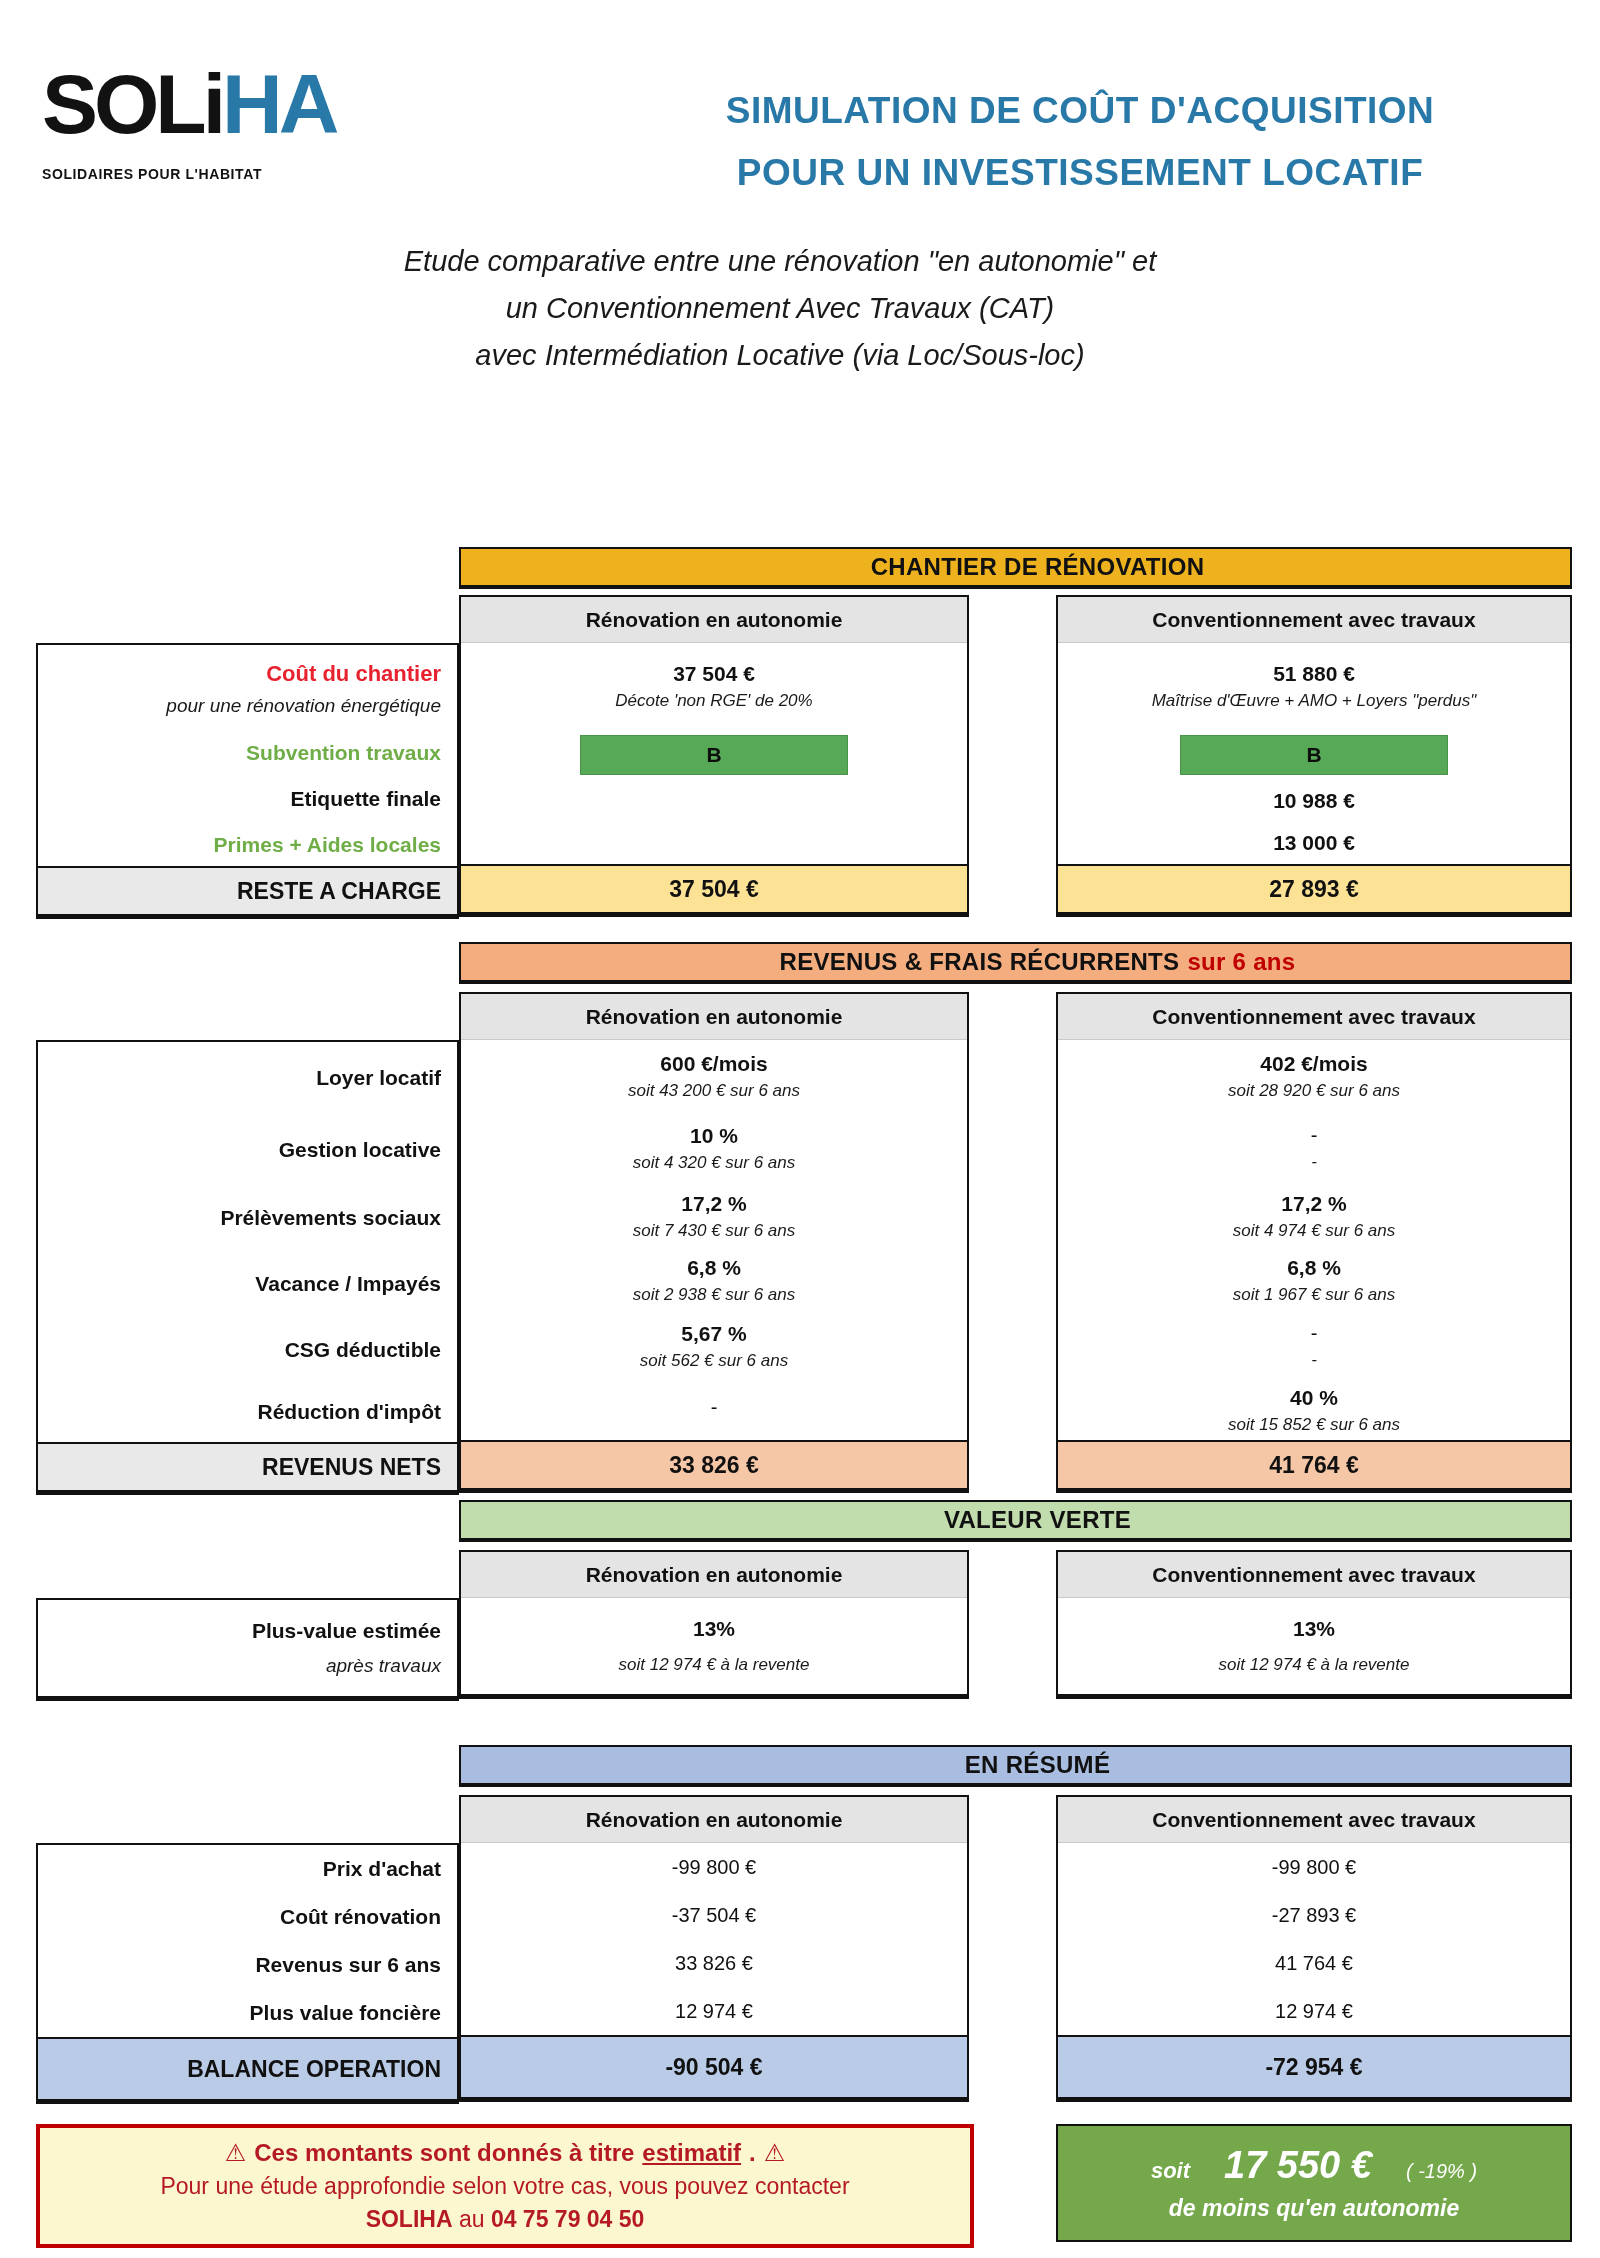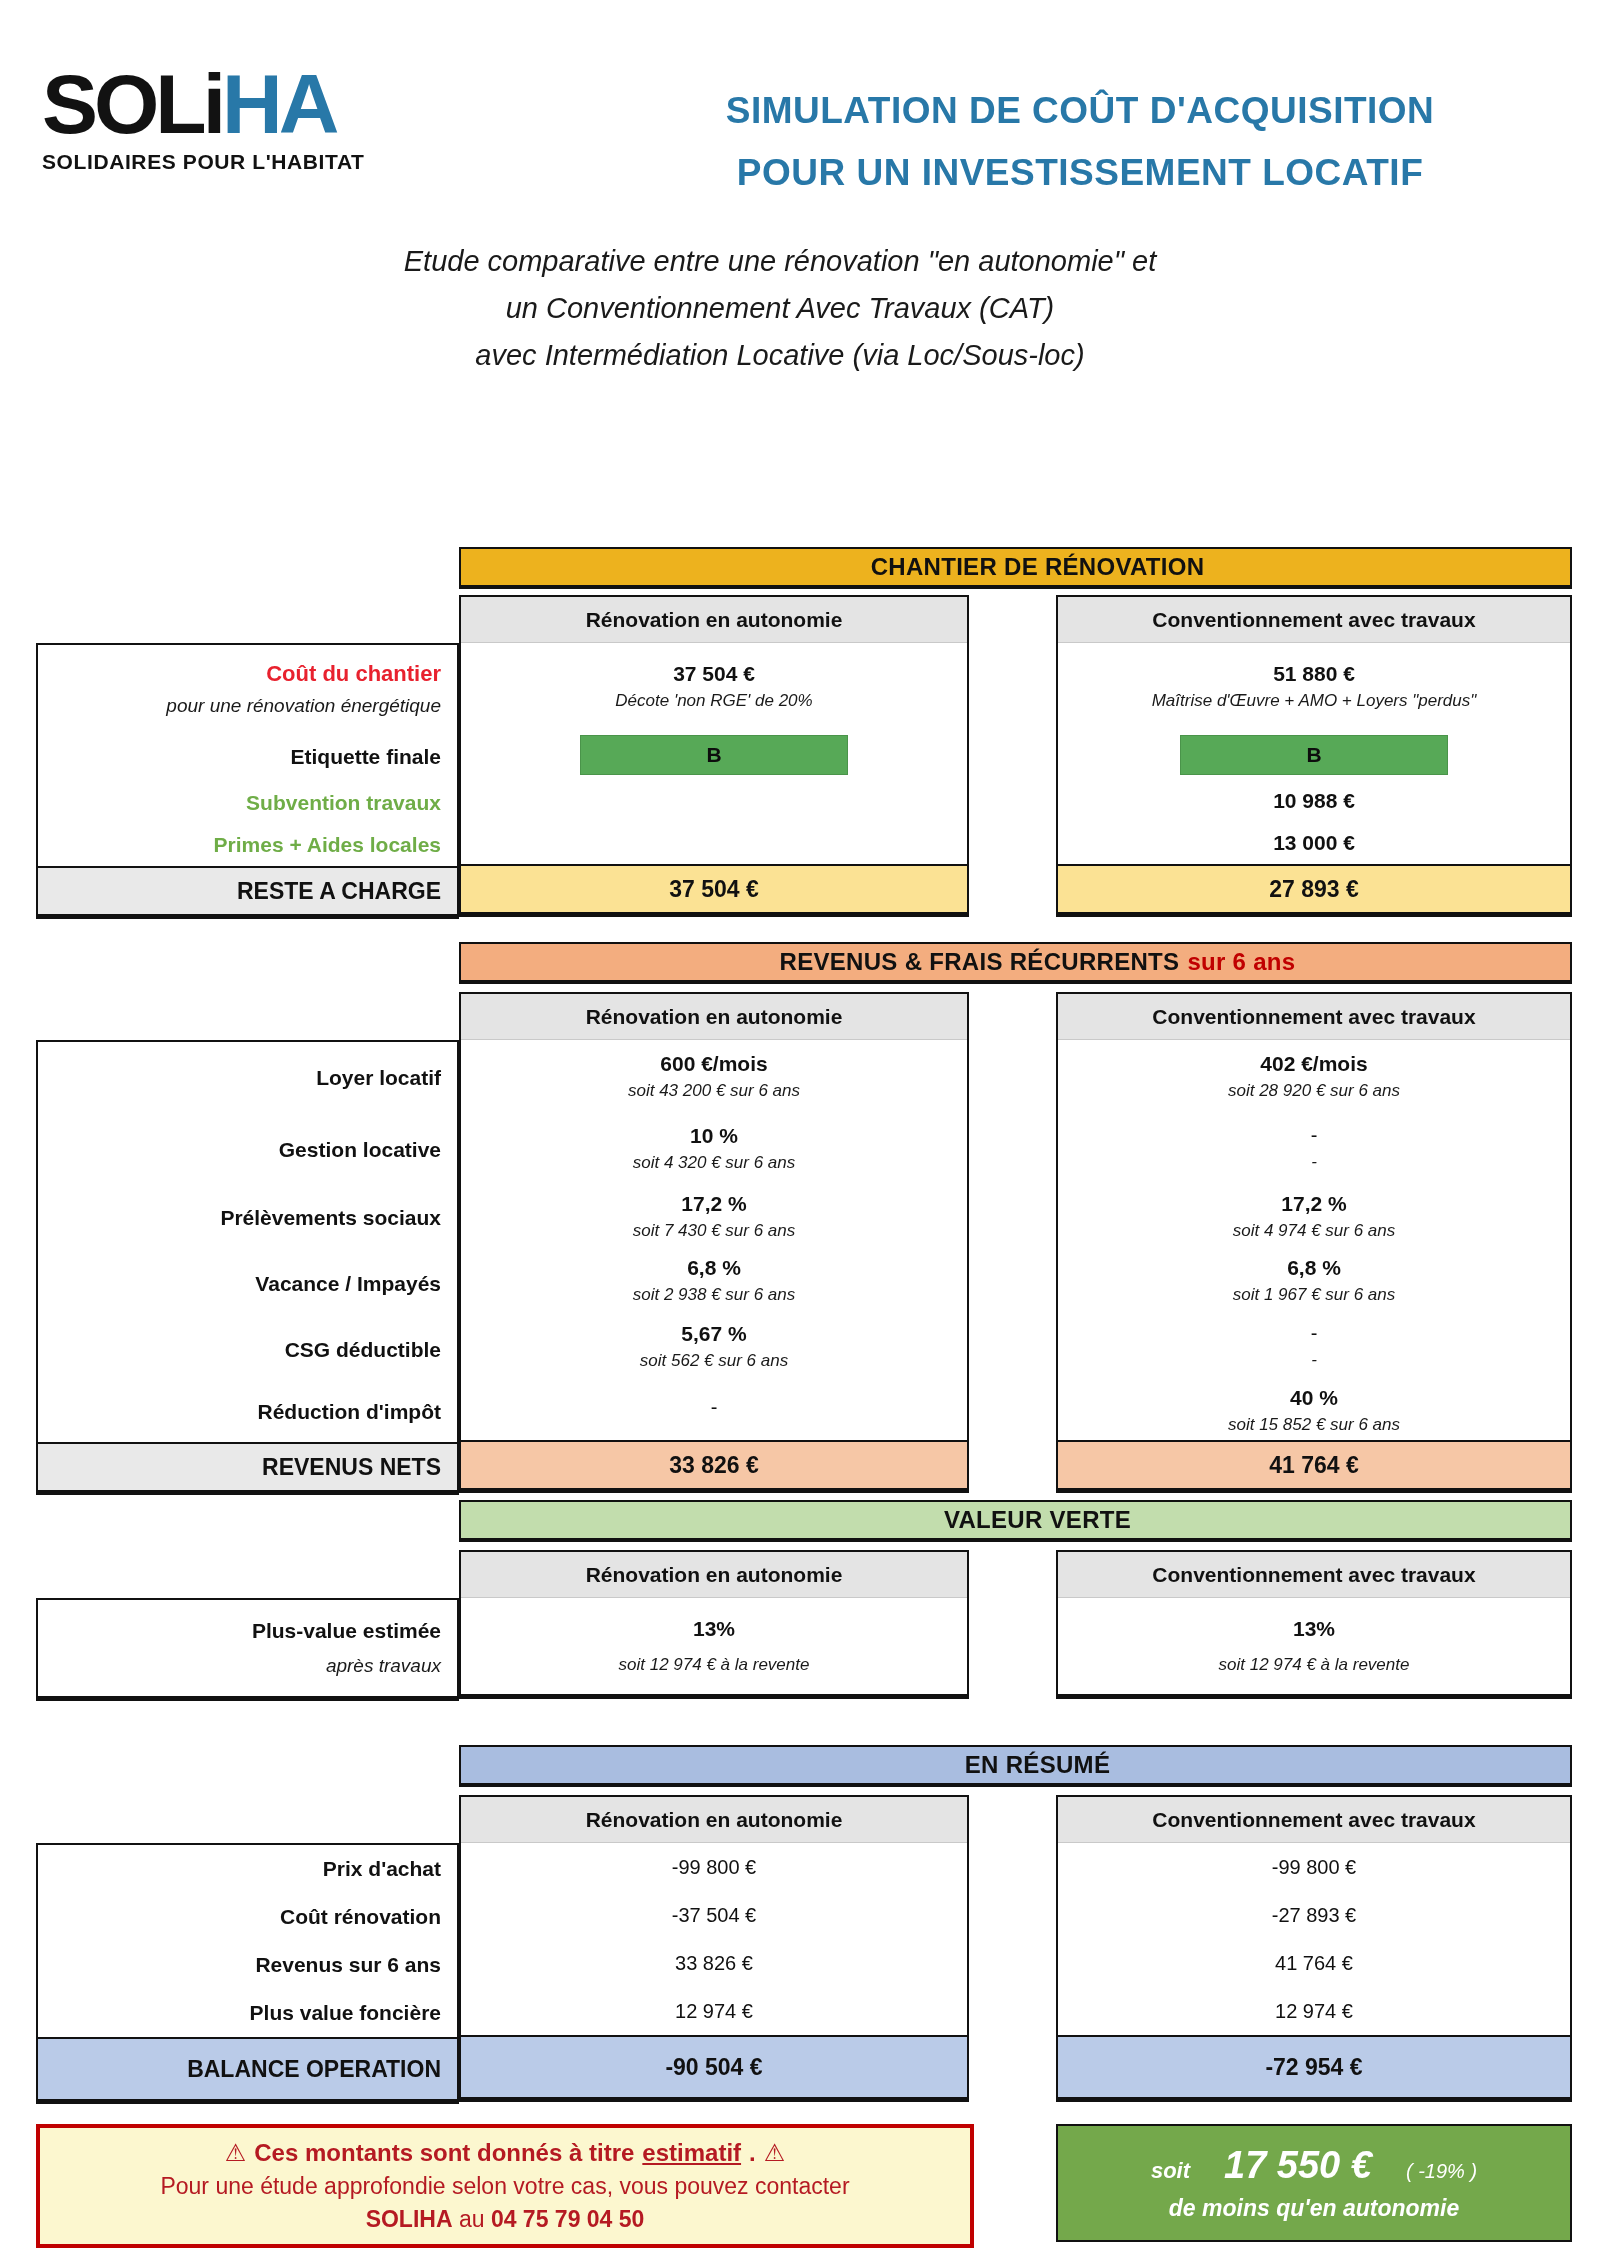--- a/index.html
+++ b/index.html
@@ -5,21 +5,21 @@
   * { margin:0; padding:0; box-sizing:border-box; }
   html,body { background:#ffffff; }
   body { font-family:"Liberation Sans","DejaVu Sans",sans-serif; color:#111; }
   .page { position:relative; width:1600px; height:2258px; background:#fff; overflow:hidden; }
 
   
   .logo { position:absolute; left:42px; top:62px; width:400px; }
   .logo-text { font-size:84px; font-weight:900; letter-spacing:-4px; line-height:1; }
   .lg-black { color:#121212; }
   .lg-blue  { color:#2878A8; }
-  .logo-tagline { margin-top:4px; font-size:21px; font-weight:800; letter-spacing:0.6px; color:#121212; }
+  .logo-tagline { margin-top:20px; font-size:14px; font-weight:800; letter-spacing:0.6px; color:#121212; }
 
   .doc-title { position:absolute; left:620px; top:80px; width:920px; text-align:center;
                color:#2878A8; font-weight:800; font-size:37px; line-height:62px; letter-spacing:0.5px; }
 
   .doc-subtitle { position:absolute; left:20px; top:238px; width:1520px; text-align:center;
                   font-style:italic; font-weight:500; font-size:29px; line-height:47px; color:#1a1a1a; }
 
   
   .address-bar { position:absolute; left:20px; top:437px; width:1552px; height:76px;
                  border:3px solid #1a1a1a; border-bottom-width:5px; display:flex; background:#fff; }
@@ -111,25 +111,25 @@
   </div>
 
 
   <div class="band band-chantier" style="top:547px;">CHANTIER DE RÉNOVATION</div>
 
   <div class="labelbox" style="top:643px; height:276px;">
     <div class="lrow" style="height:87px;">
       <div class="l-red">Coût du chantier</div>
       <div class="l-sub">pour une rénovation énergétique</div>
     </div>
+    <div class="lrow" style="height:42px;">
+      <div class="l-green">Subvention travaux</div>
+    </div>
     <div class="lrow" style="height:50px;">
       <div class="l-bold">Etiquette finale</div>
-    </div>
-    <div class="lrow" style="height:42px;">
-      <div class="l-green">Subvention travaux</div>
     </div>
     <div class="lrow" style="height:42px;">
       <div class="l-green">Primes + Aides locales</div>
     </div>
     <div class="trow trow-label" style="height:48px;">RESTE A CHARGE</div>
   </div>
 
   <div class="colbox col1" style="top:595px; height:322px;">
     <div class="colhead">Rénovation en autonomie</div>
     <div class="vrow" style="height:87px;">

